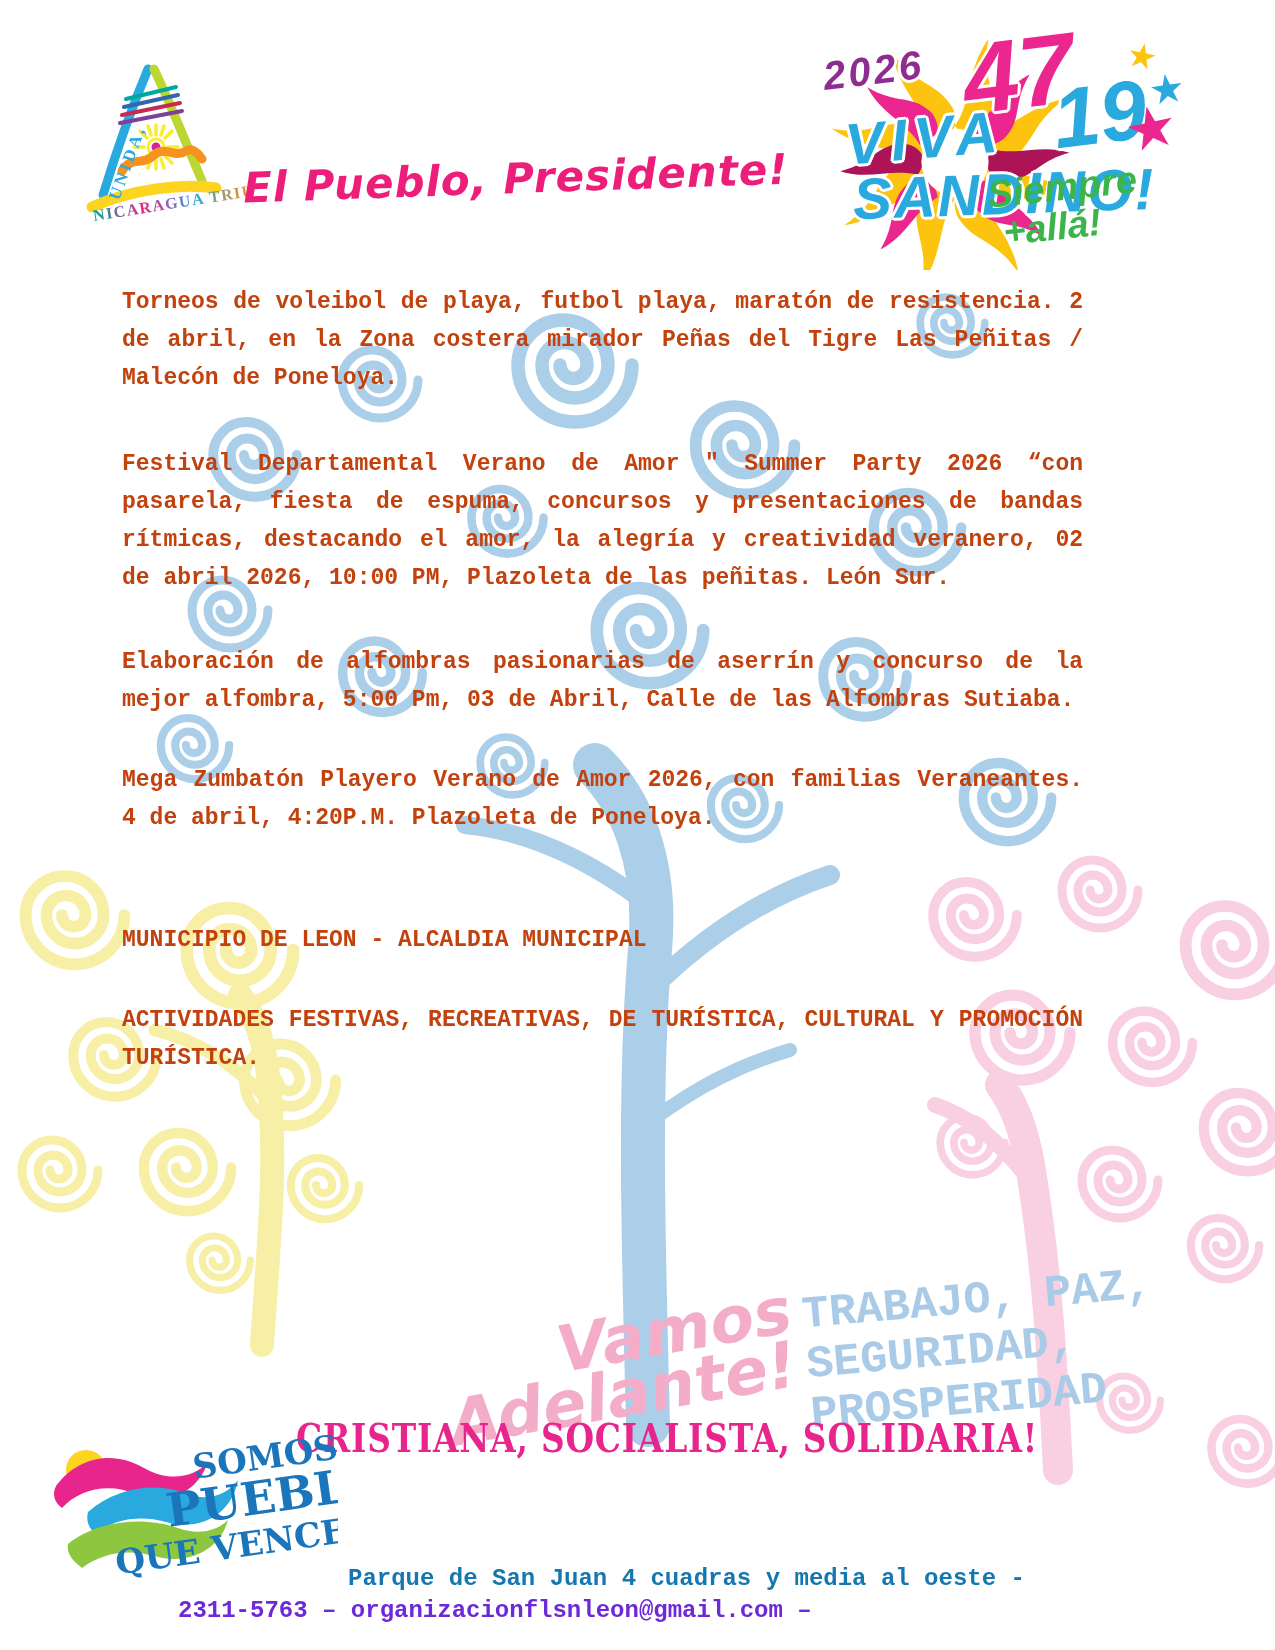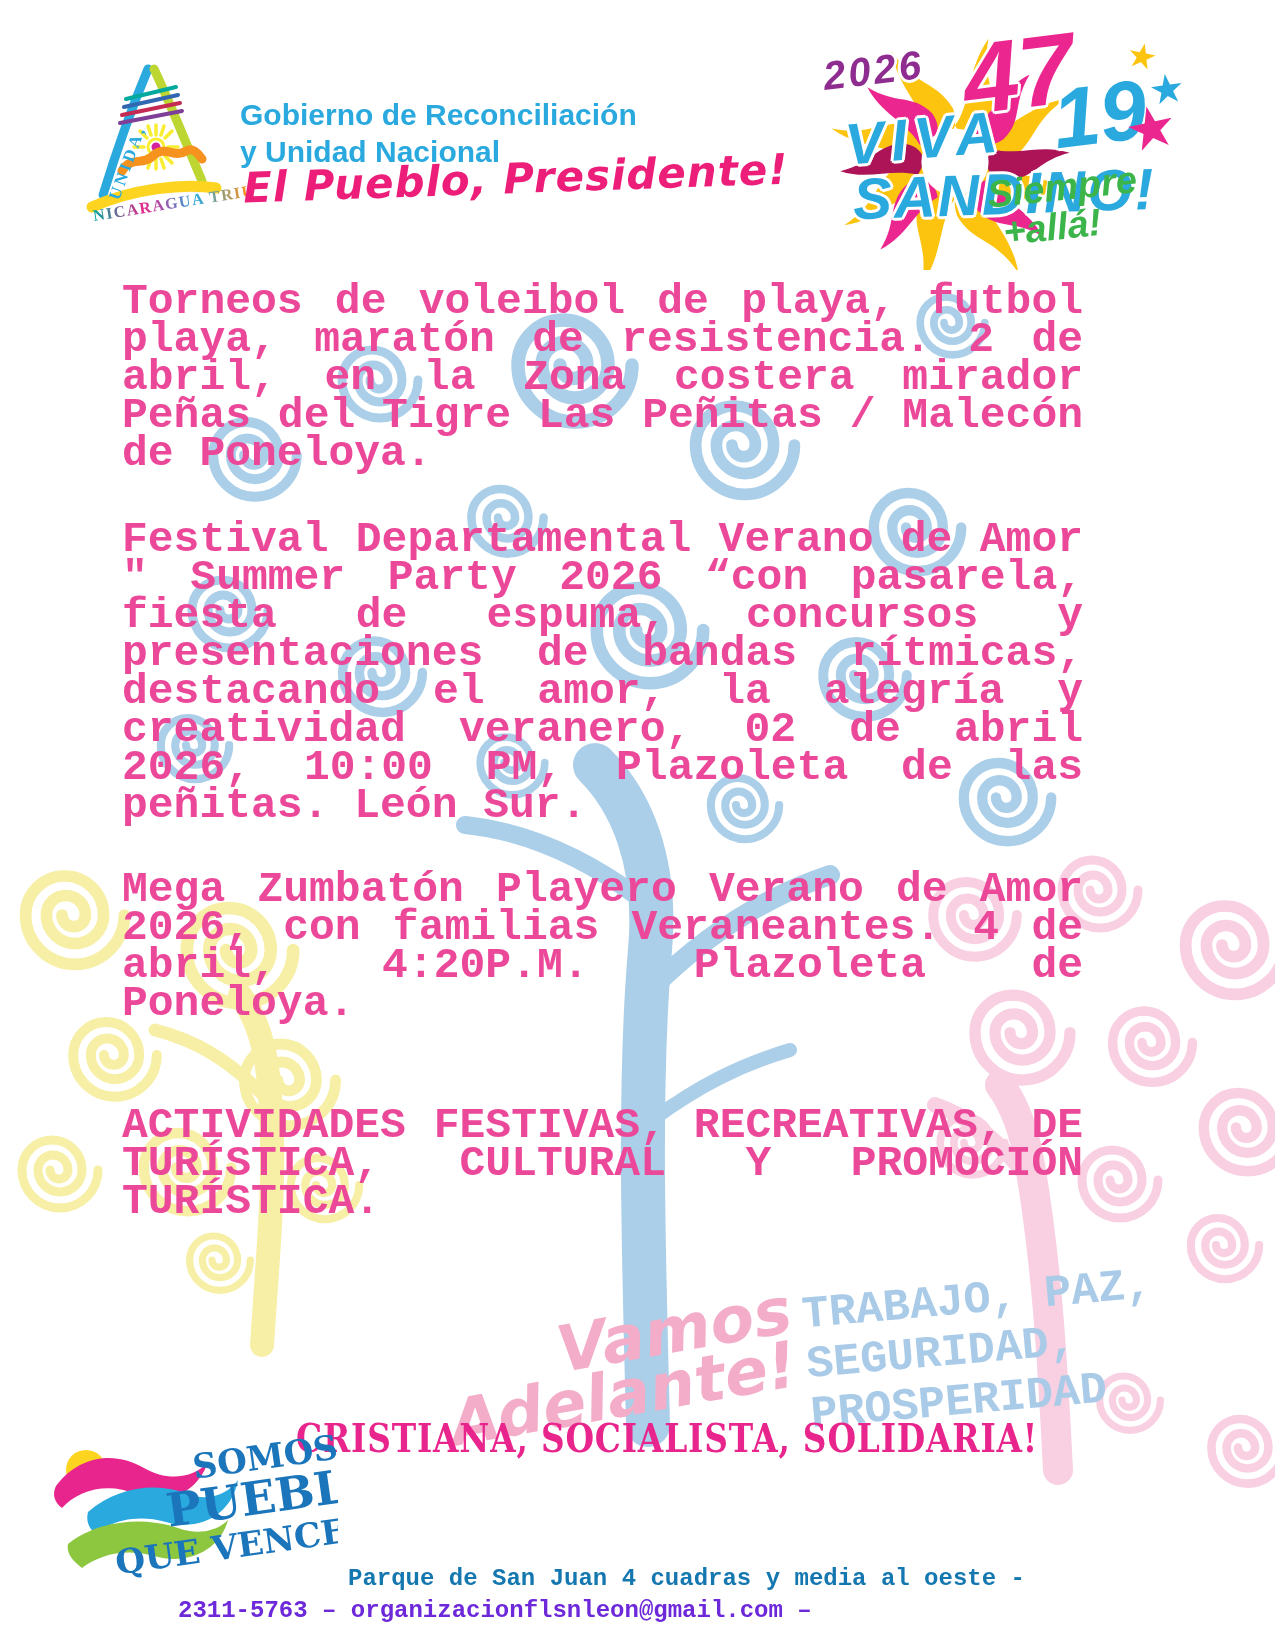--- a/index.html
+++ b/index.html
@@ -36,21 +36,21 @@
   .star2{left:354px;top:36px;font-size:40px;color:#2aa9df;transform:rotate(-8deg);}
   .star3{left:330px;top:64px;font-size:58px;color:#ec268f;transform:rotate(-12deg);}
   .siem{left:192px;top:138px;font:italic 700 38px/1 "DejaVu Sans",sans-serif;color:#3bb44a;
         transform:rotate(-6deg);}
   .alla{left:208px;top:178px;font:italic 700 38px/1 "DejaVu Sans",sans-serif;color:#3bb44a;
         transform:rotate(-6deg);}
 
   
   .doc{left:122px;top:283px;width:961px;
        font-family:"Liberation Mono","DejaVu Sans Mono",monospace;
-       font-weight:700;font-size:43px;line-height:38px;color:#ec4899;}
+       font-weight:700;font-size:23px;line-height:38px;color:#c2410c;}
   .doc p{margin:0;text-align:justify;}
   .mb1{margin-bottom:48px!important;} .mb2{margin-bottom:46px!important;}
   .mb3{margin-bottom:42px!important;} .mb4{margin-bottom:84px!important;}
   .mb5{margin-bottom:42px!important;}
 
   
   .vamos1{left:556px;top:1298px;font:italic 700 64px/1 "DejaVu Sans",sans-serif;
           color:#f4adc9;transform:rotate(-10deg);white-space:nowrap;}
   .vamos2{left:448px;top:1362px;font:italic 700 64px/1 "DejaVu Sans",sans-serif;
           color:#f4adc9;transform:rotate(-10deg);white-space:nowrap;}
@@ -164,24 +164,20 @@
             <line x1="8" y1="21" x2="5" y2="12"></line>
         </g>
         <circle r="8" fill="#ffffff" stroke="#f9ed32" stroke-width="3"></circle>
         <circle r="4.5" fill="#d6219c"></circle>
       </g>
       <path d="M52,116 C62,100 72,112 84,100 C96,90 104,104 116,96 C122,92 128,98 132,104" fill="none" stroke="#f6921e" stroke-width="9" stroke-linecap="round"></path>
       <text transform="translate(49,146) rotate(-70)" fill="#2aa9df" font-family="Liberation Serif, serif" font-size="17" font-weight="bold" letter-spacing="3">UNIDA,</text>
       <text transform="translate(24,166) rotate(-9)" fill="url(#fgrad)" font-family="Liberation Serif, serif" font-size="16" font-weight="bold" letter-spacing="1.5">NICARAGUA TRIUNFA!</text>
     </svg>
 
-    <div class="abs gov">
-      <div>Gobierno de Reconciliación</div>
-      <div>y Unidad Nacional</div>
-    </div>
     <div class="abs pueblo">El Pueblo, Presidente!</div>
 
     <div class="abs sandino">
       <svg class="abs" style="left:0;top:0;" width="440" height="240" viewBox="0 0 440 240">
         <defs>
           <path id="petalY" d="M0,-26 C12,-42 8,-66 24,-88 C18,-58 32,-50 26,-28 C18,-12 6,-14 0,-26 Z"></path>
           <path id="petalM" d="M2,-28 C14,-44 12,-62 26,-78 C22,-54 34,-46 26,-28 C18,-16 8,-18 2,-28 Z"></path>
         </defs>
         <g transform="translate(160,132) scale(1.4)">
           <use href="#petalY" fill="#fdc40f" transform="rotate(0)"></use>
@@ -209,21 +205,23 @@
       <span class="t star3">★</span>
       <span class="t viva outline">VIVA</span>
       <span class="t sand outline">SANDINO!</span>
       <span class="t siem">Siempre</span>
       <span class="t alla">+allá!</span>
     </div>
 
     <div class="abs doc">
       <p class="mb1">Torneos de voleibol de playa, futbol playa, maratón de resistencia. 2 de abril, en la Zona costera mirador Peñas del Tigre Las Peñitas / Malecón de Poneloya.</p>
       <p class="mb2">Festival Departamental Verano de Amor " Summer Party 2026 “con pasarela, fiesta de espuma, concursos y presentaciones de bandas rítmicas, destacando el amor, la alegría y creatividad veranero, 02 de abril 2026, 10:00 PM, Plazoleta de las peñitas. León Sur.</p>
+      <p class="mb3">Elaboración de alfombras pasionarias de aserrín y concurso de la mejor alfombra, 5:00 Pm, 03 de Abril, Calle de las Alfombras Sutiaba.</p>
       <p class="mb4">Mega Zumbatón Playero Verano de Amor 2026, con familias Veraneantes. 4 de abril, 4:20P.M. Plazoleta de Poneloya.</p>
+      <p class="mb5">MUNICIPIO DE LEON - ALCALDIA MUNICIPAL</p>
       <p>ACTIVIDADES FESTIVAS, RECREATIVAS, DE TURÍSTICA, CULTURAL Y PROMOCIÓN TURÍSTICA.</p>
     </div>
 
     <div class="abs vamos1">Vamos</div>
     <div class="abs vamos2">Adelante!</div>
 
     <div class="abs slogan">
       <div>TRABAJO, PAZ,</div>
       <div>SEGURIDAD,</div>
       <div>PROSPERIDAD</div>

